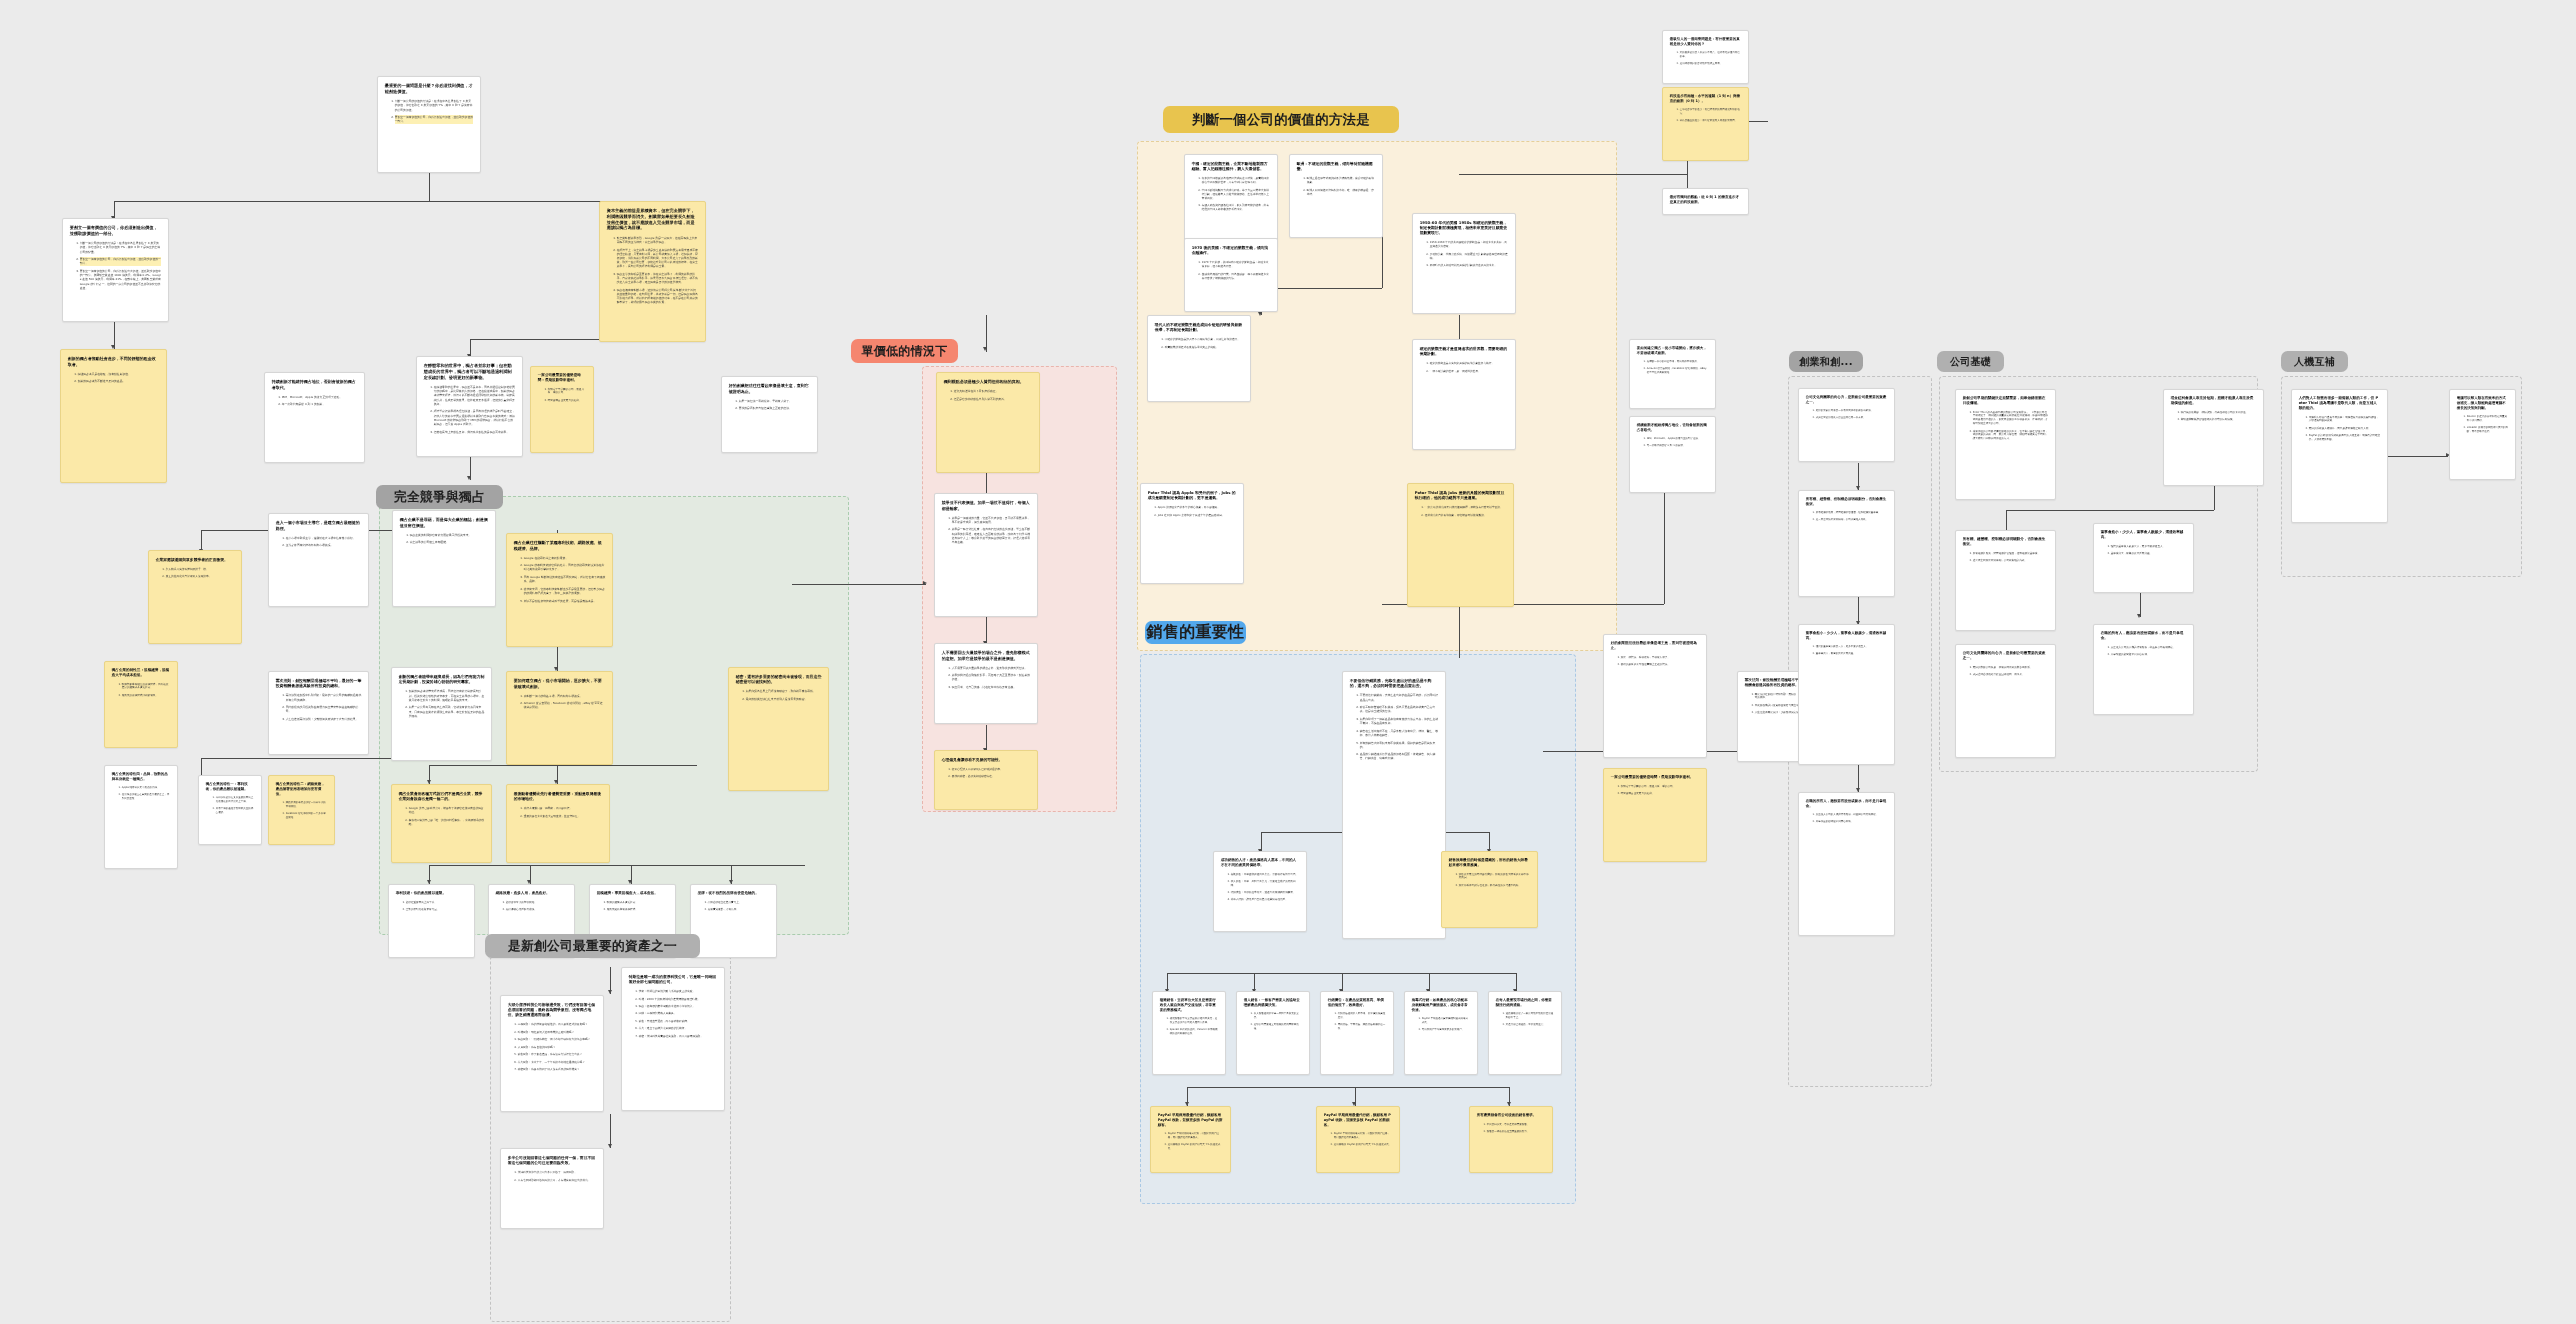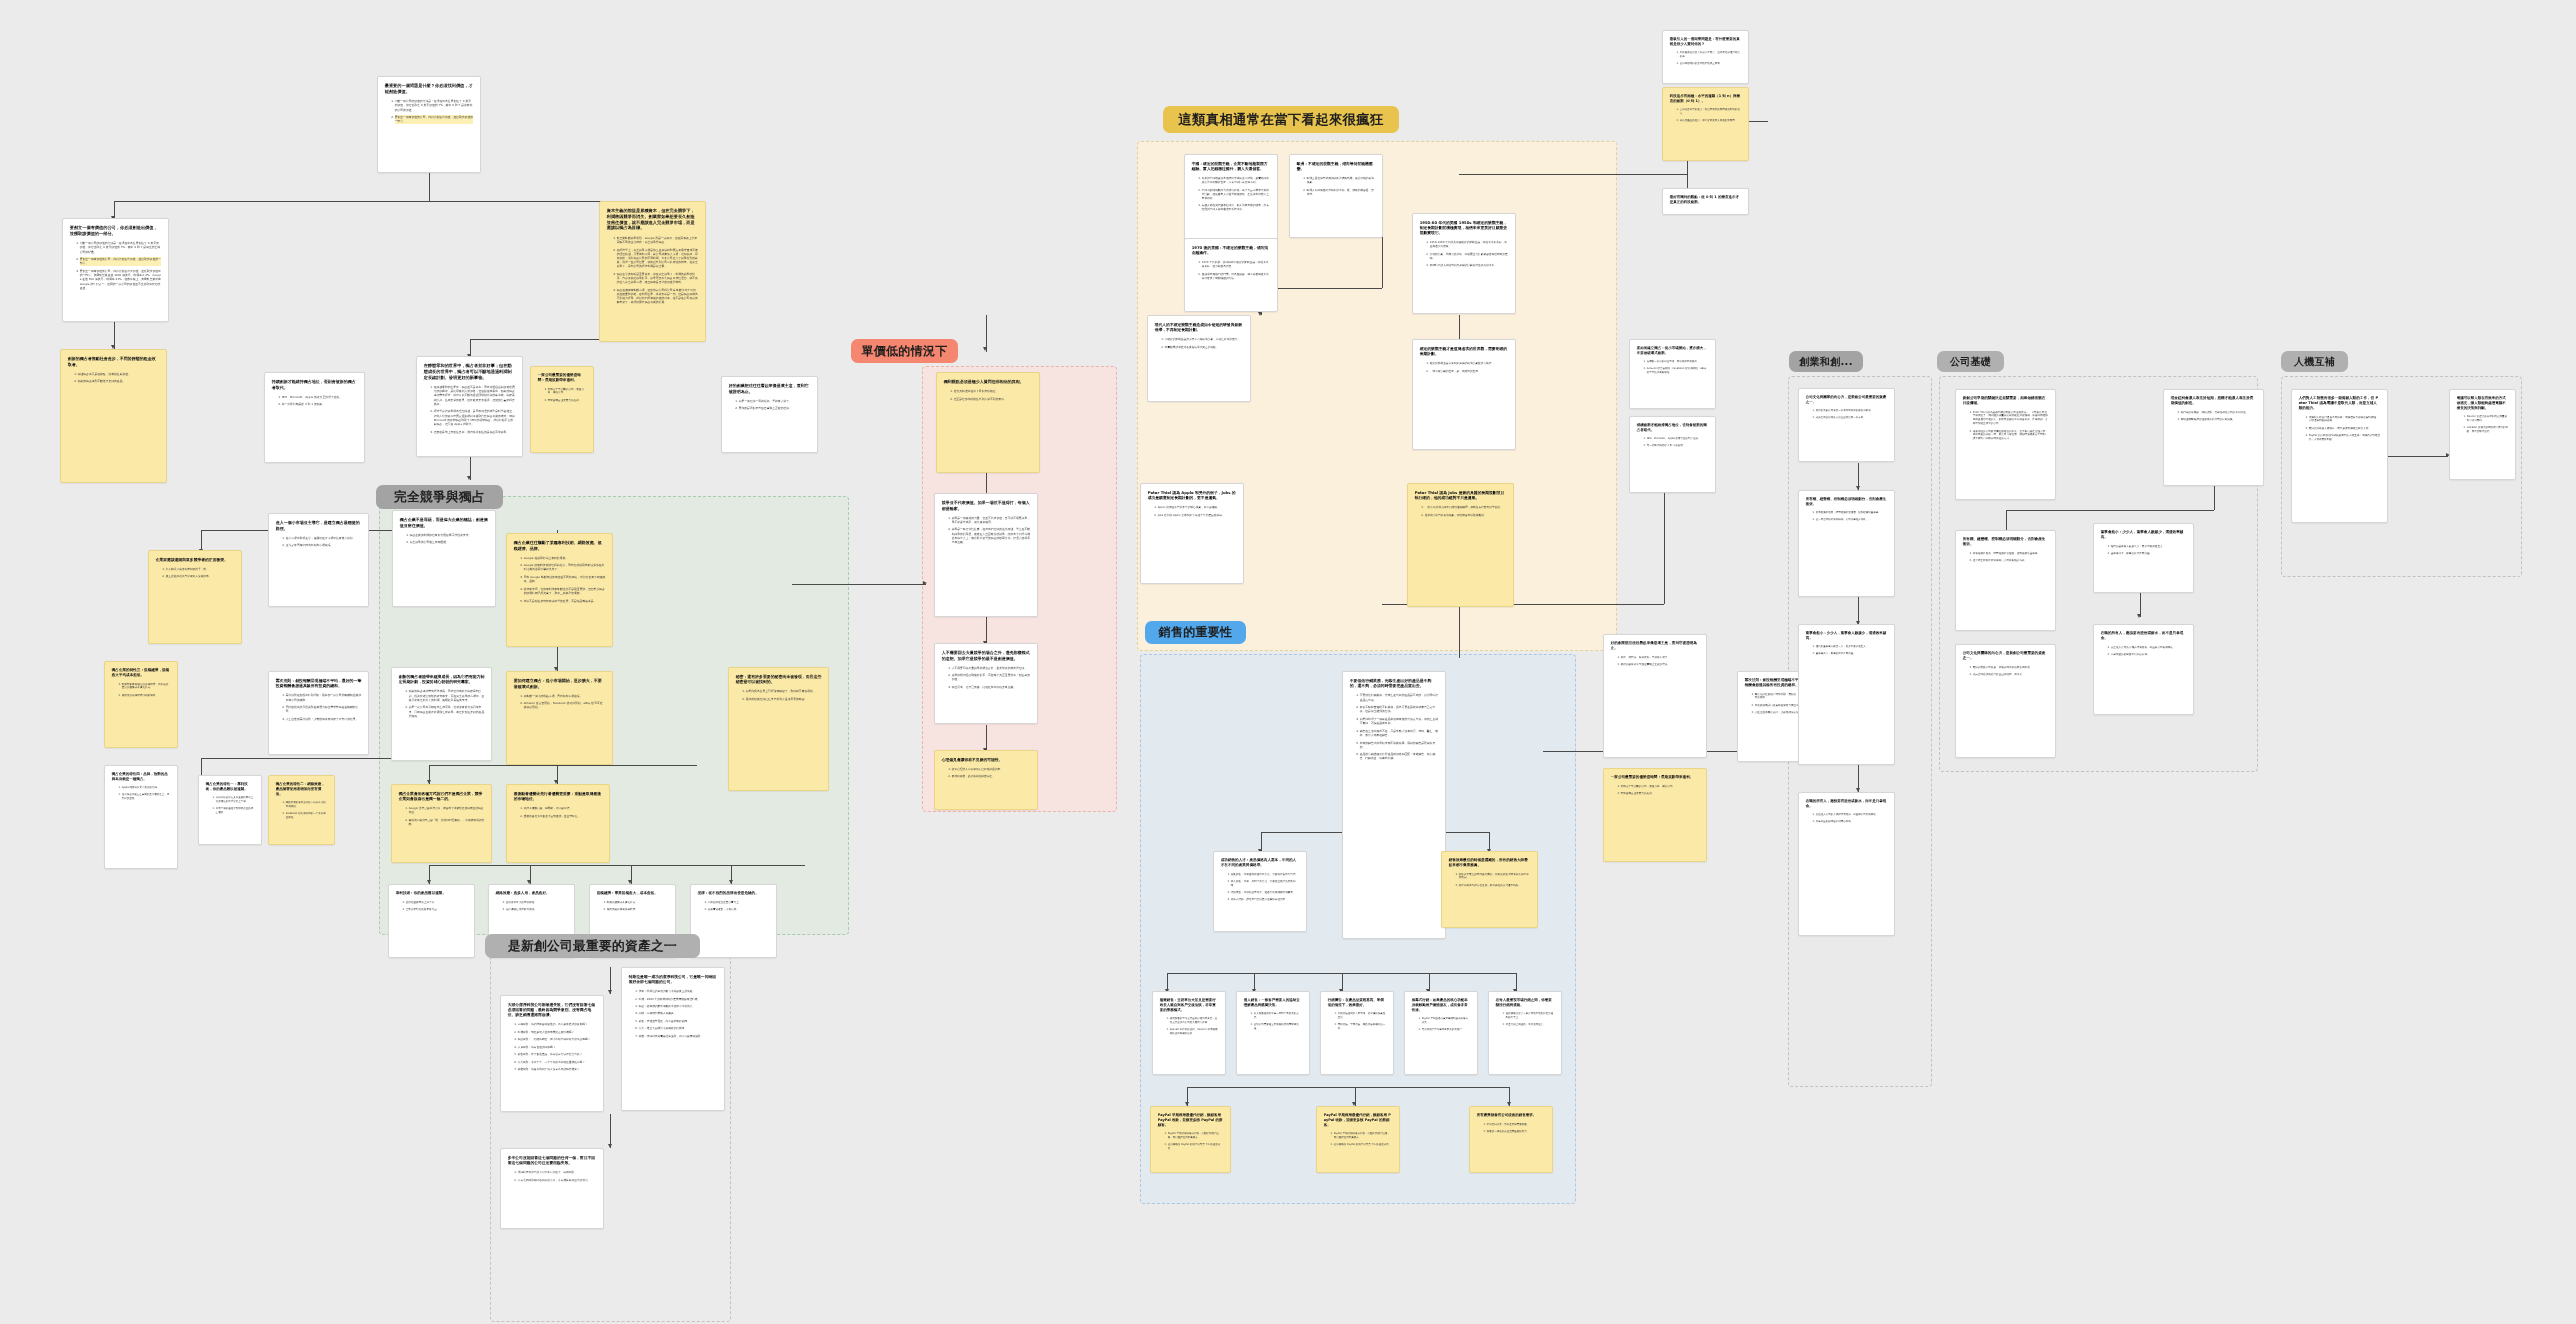--- a/index.html
+++ b/index.html
@@ -221,24 +221,24 @@
   <div class="ln v" style="left:2214px;top:416px;height:94px;"></div>
   <div class="ln v" style="left:2006px;top:510px;height:20px;"></div>
 
   <div class="ln v" style="left:2140px;top:590px;height:27px;"></div>
   <div class="arw" style="left:2137px;top:614px;"></div>
   <div class="ln v" style="left:2140px;top:664px;height:27px;"></div>
 
   <div class="ln h" style="left:2388px;top:456px;width:60px;"></div>
   <div class="arw r" style="left:2446px;top:453px;"></div>
 
-  <div class="pill gold" style="left:1163px;top:106px;width:236px;height:27px;font-size:13.4px;">這類真相通常在當下看起來很瘋狂</div>
+  <div class="pill gold" style="left:1163px;top:106px;width:236px;height:27px;font-size:13.4px;">判斷一個公司的價值的方法是</div>
   <div class="pill salmon" style="left:851px;top:339px;width:107px;height:24px;font-size:12px;">單價低的情況下</div>
   <div class="pill green" style="left:376px;top:485px;width:127px;height:24px;font-size:12.7px;">完全競爭與獨占</div>
-  <div class="pill blue" style="left:1145px;top:621px;width:101px;height:23px;font-size:12px;">銷售的重要性</div>
+  <div class="pill blue" style="left:1145px;top:621px;width:101px;height:23px;font-size:16px;">銷售的重要性</div>
   <div class="pill gray" style="left:485px;top:934px;width:215px;height:24px;font-size:12.7px;">是新創公司最重要的資產之一</div>
   <div class="pill green" style="left:1789px;top:351px;width:74px;height:21px;font-size:10px;">創業和創...</div>
   <div class="pill gray" style="left:1937px;top:351px;width:67px;height:21px;font-size:10px;">公司基礎</div>
   <div class="pill gray" style="left:2281px;top:351px;width:67px;height:21px;font-size:10px;">人機互補</div>
 
   <div class="card" style="left:377px;top:76px;width:104px;height:97px;">
     <div class="t" style="font-size:4.2px;">最重要的一個問題是什麼？你必須找到價值，才能創造價值。</div>
     <ol style="font-size:2.8px;">
       <li>判斷一個公司的價值的方法是：在現在中為世界創造了 X 美元的價值，你它也取走 X 美元價值的 Y%，其中 X 和 Y 是決定你的公司的價值。</li>
       <li class="hl">要創立一個有價值的公司，你必須創造出價值，並獲取該價值的一部分。</li>

